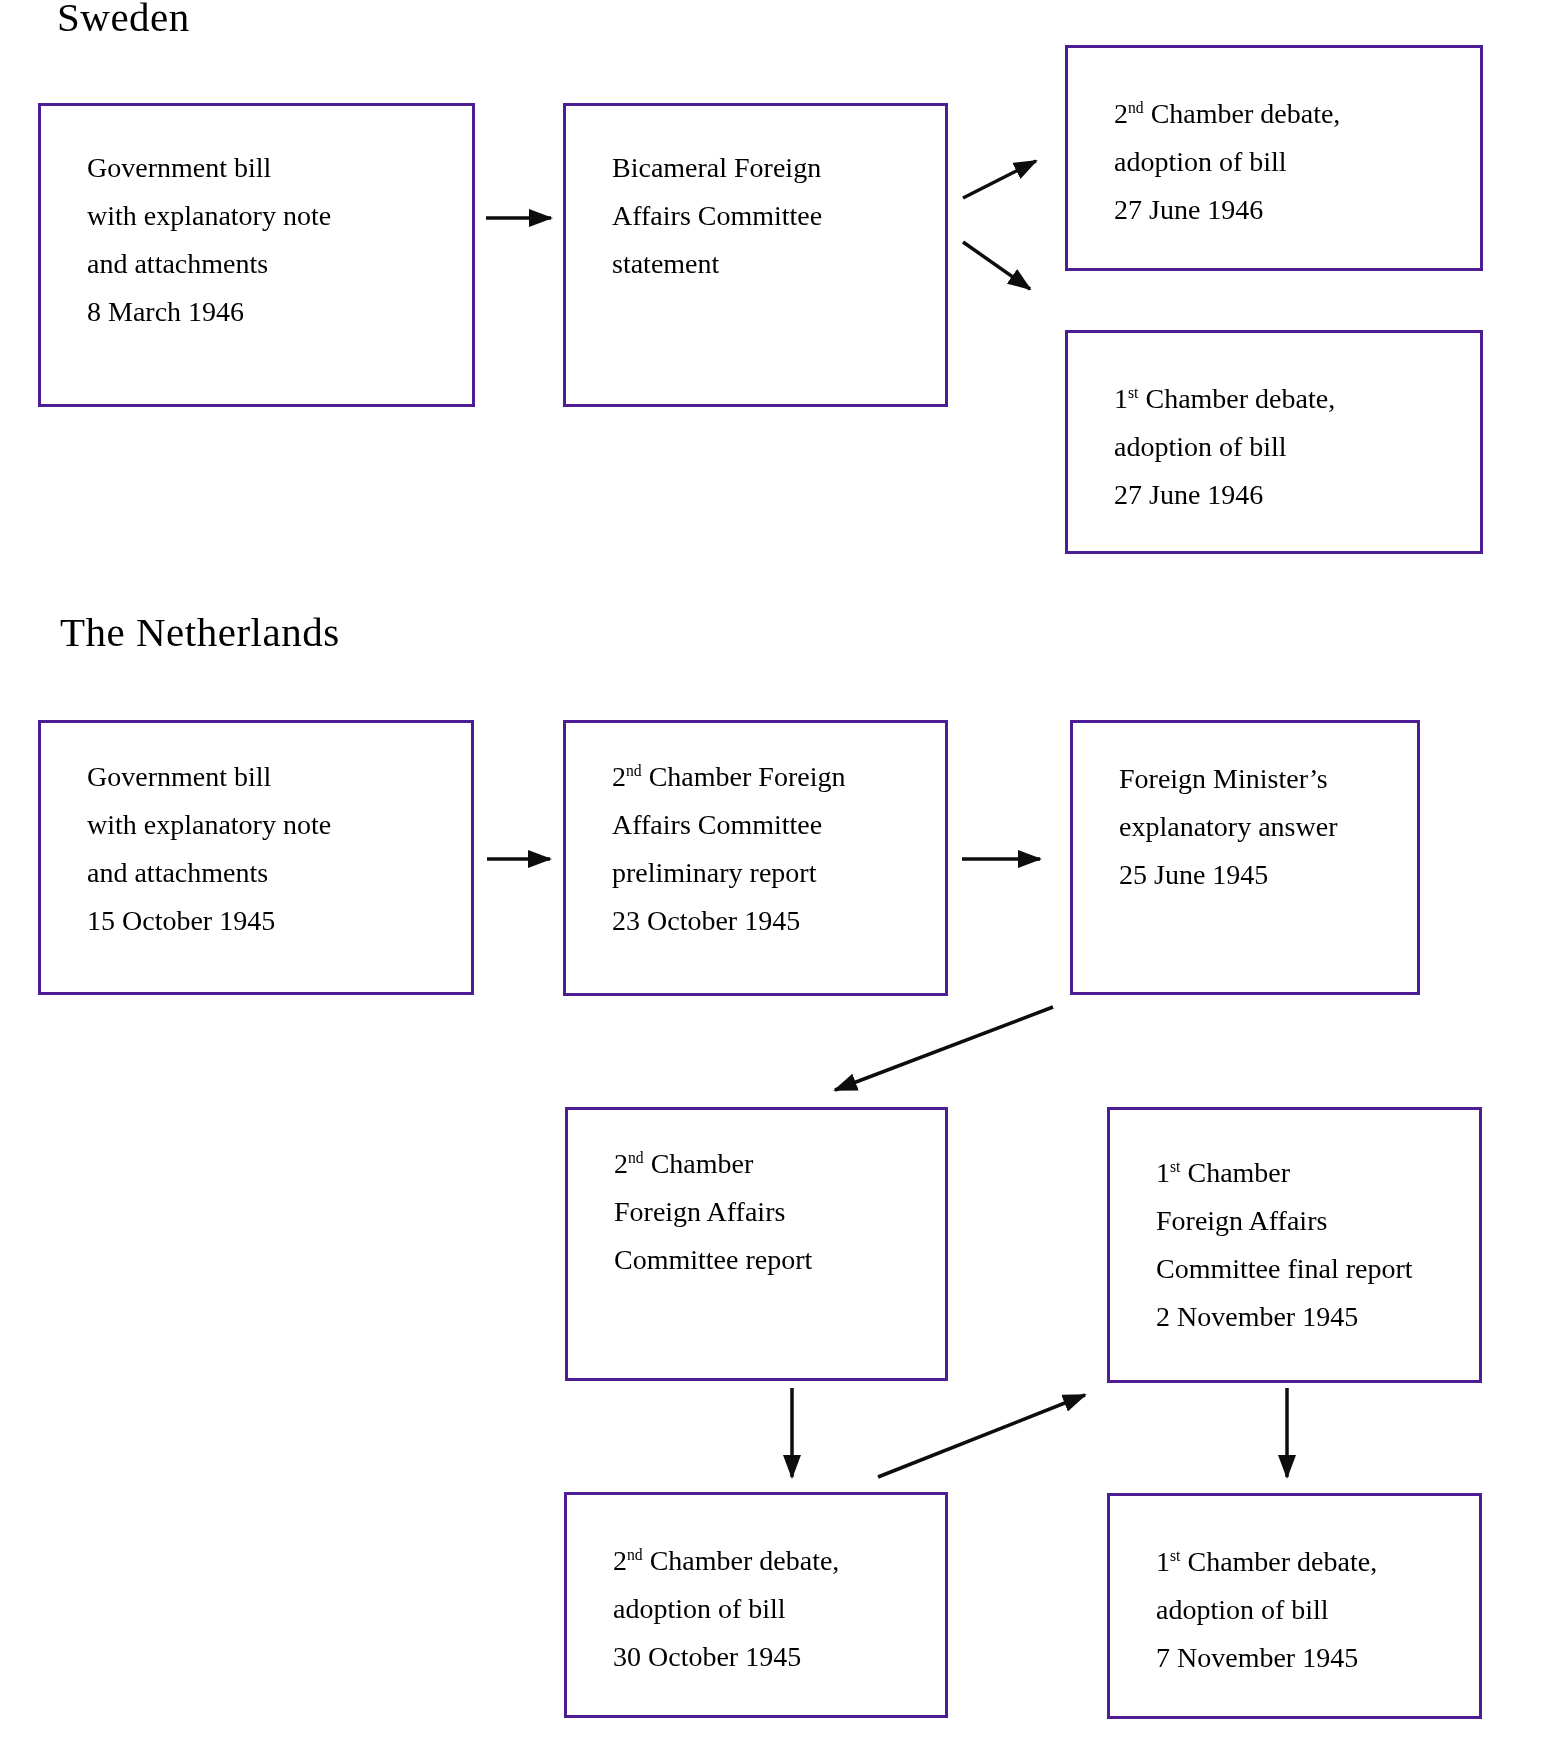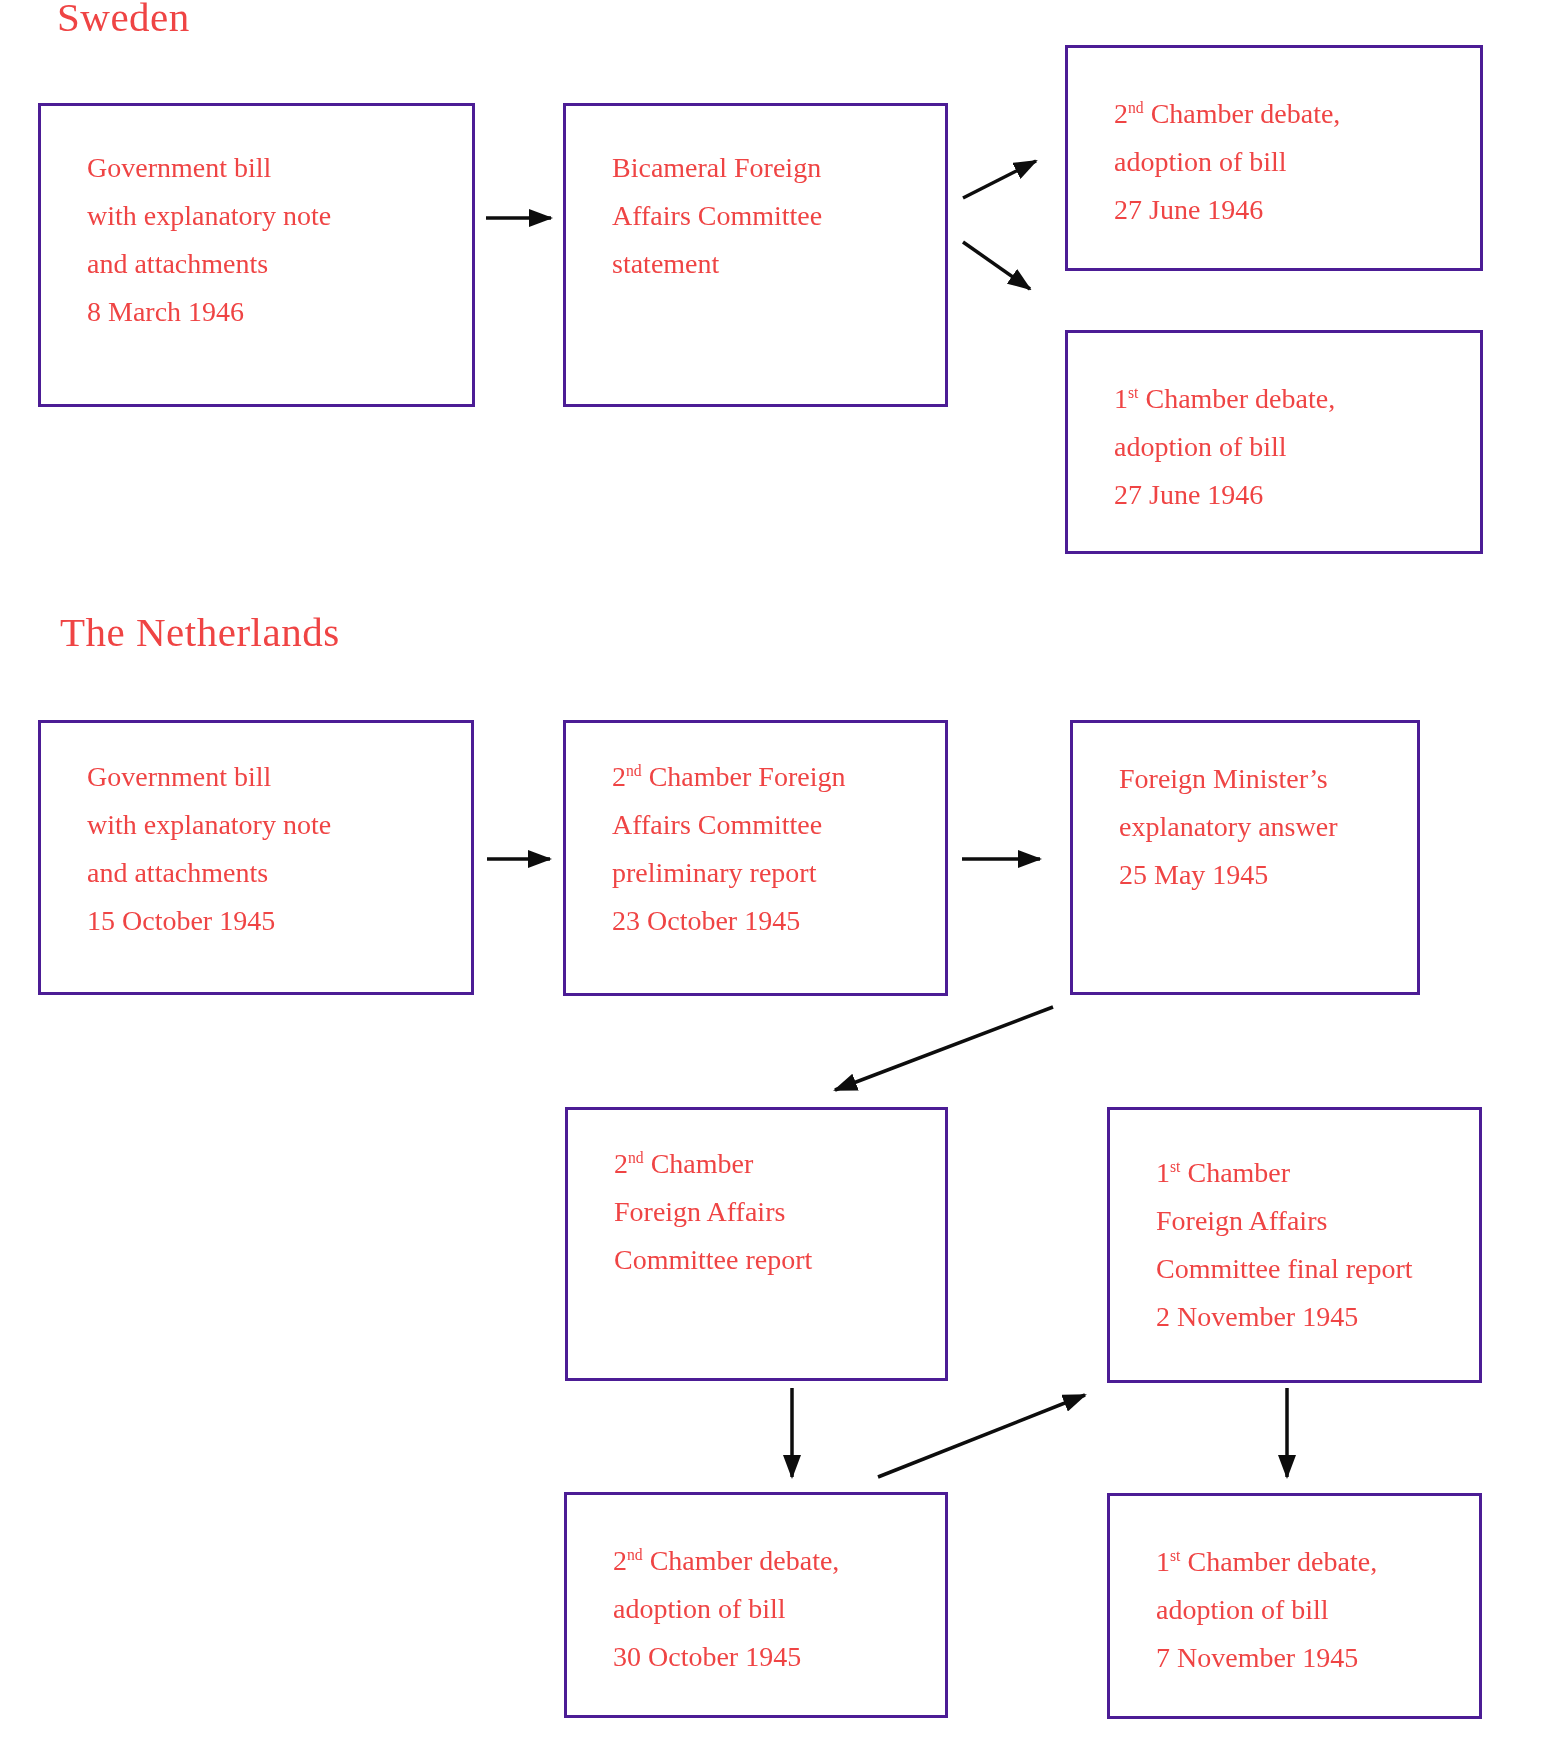--- a/index.html
+++ b/index.html
@@ -1,21 +1,21 @@
 <!DOCTYPE html>
 <html><head>
 <meta charset="utf-8">
 <style>
   html, body { margin: 0; padding: 0; background: #ffffff; }
   .canvas {
     position: relative;
     width: 1565px;
     height: 1742px;
     background: #ffffff;
-    color: #ef4444;
+    color: #000000;
     font-family: "Liberation Serif", "DejaVu Serif", serif;
     overflow: hidden;
   }
   .section-title {
     position: absolute;
     font-size: 41px;
     line-height: 48px;
     letter-spacing: 0.5px;
     white-space: nowrap;
   }
@@ -94,21 +94,21 @@
   <div class="flow-box" style="left:563px; top:720px; width:385px; height:276px; padding-top:30px;">
       <div class="line">2<sup>nd</sup> Chamber Foreign</div>
       <div class="line">Affairs Committee</div>
       <div class="line">preliminary report</div>
       <div class="line">23 October 1945</div>
     </div>
 
   <div class="flow-box" style="left:1070px; top:720px; width:350px; height:275px; padding-top:32px;">
       <div class="line">Foreign Minister’s</div>
       <div class="line">explanatory answer</div>
-      <div class="line">25 May 1945</div>
+      <div class="line">25 June 1945</div>
     </div>
 
   <div class="flow-box" style="left:565px; top:1107px; width:383px; height:274px; padding-top:30px;">
       <div class="line">2<sup>nd</sup> Chamber</div>
       <div class="line">Foreign Affairs</div>
       <div class="line">Committee report</div>
     </div>
 
   <div class="flow-box" style="left:1107px; top:1107px; width:375px; height:276px; padding-top:39px;">
       <div class="line">1<sup>st</sup> Chamber</div>

